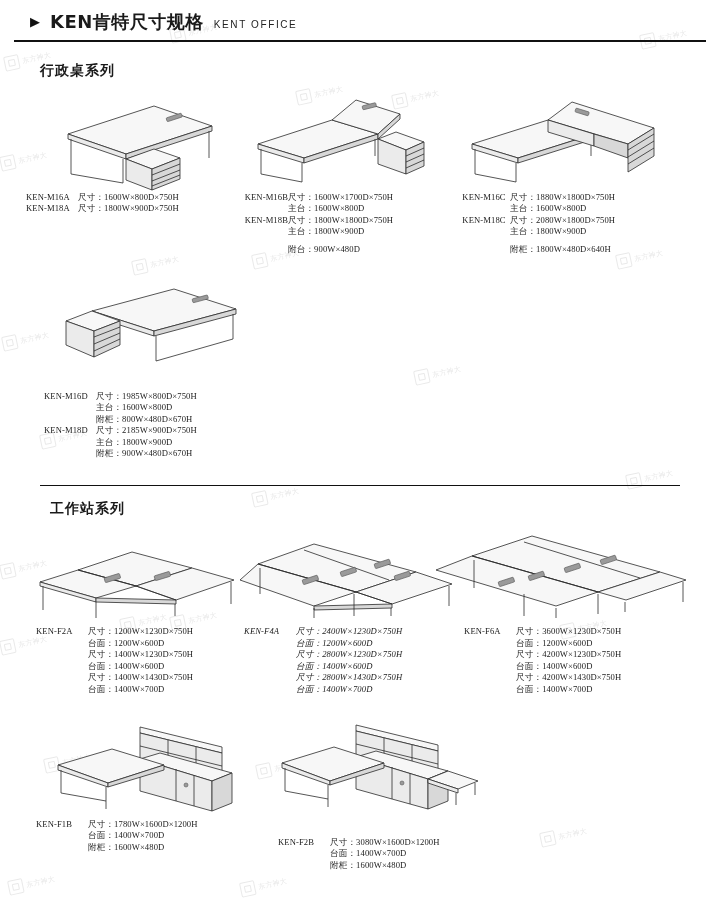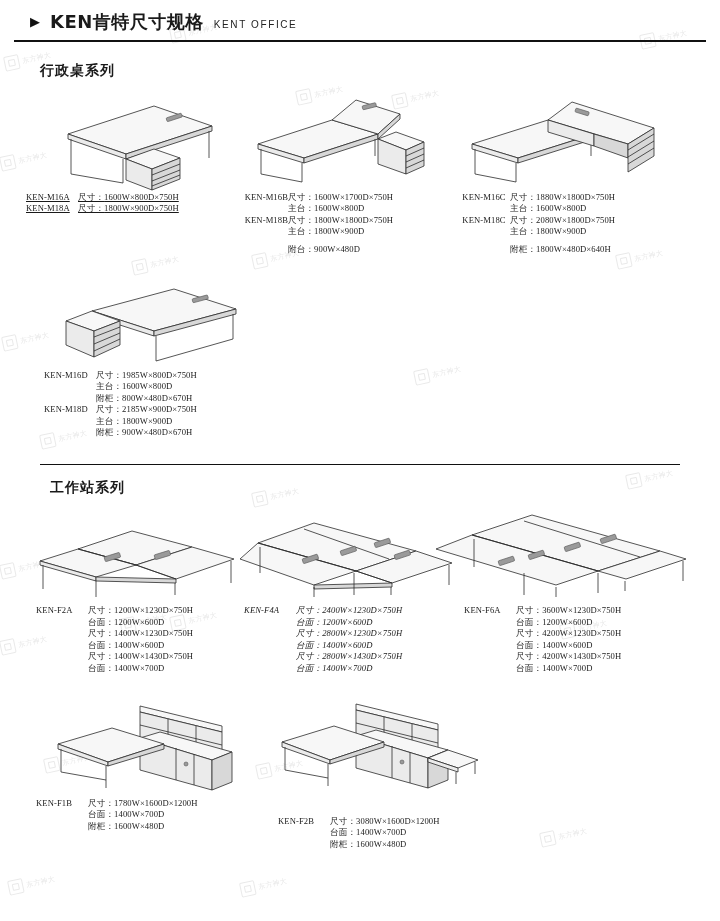--- a/index.html
+++ b/index.html
@@ -230,21 +230,21 @@
     <span class="arrow">▶</span>
     <span class="title-cn">KEN肯特尺寸规格</span>
     <span class="title-en">KENT OFFICE</span>
   </div>
 
   <div class="section">
     <div class="section-title">行政桌系列</div>
 
     <div class="row" style="margin-top:2px;">
 
-      <div class="col" style="width:210px;text-decoration:underline;">
+      <div class="col" style="width:210px;">
         <div class="art">
           <svg width="200" height="100" viewBox="0 0 200 100">
             <polygon class="ln2 fill-top" points="42,48 128,20 186,40 100,68"></polygon>
             <polygon class="ln2 fill-side" points="42,48 42,53 100,73 100,68"></polygon>
             <polygon class="ln2 fill-dark" points="100,68 100,73 186,45 186,40"></polygon>
             <rect class="handle" x="140" y="32" width="16" height="4" rx="1" transform="rotate(-18 140 32)"></rect>
             <line class="ln" x1="45" y1="53" x2="45" y2="88"></line>
             <line class="ln" x1="97" y1="73" x2="97" y2="97"></line>
             <line class="ln" x1="183" y1="45" x2="183" y2="72"></line>
             <line class="ln" x1="45" y1="88" x2="97" y2="97"></line>
@@ -388,21 +388,21 @@
             <line class="ln" x1="112" y1="92" x2="189" y2="70"></line>
 
             <polygon class="ln2 fill-top" points="22,52 48,42 76,52 50,62"></polygon>
             <polygon class="ln2 fill-side" points="22,52 22,76 50,88 50,62"></polygon>
             <polygon class="ln2 fill-dark" points="50,62 50,88 76,76 76,52"></polygon>
             <line class="ln" x1="50" y1="68" x2="76" y2="58"></line>
             <line class="ln" x1="50" y1="75" x2="76" y2="64"></line>
             <line class="ln" x1="50" y1="82" x2="76" y2="70"></line>
           </svg>
         </div>
-        <div class="spec" style="margin-top:1px;">
+        <div class="spec" style="margin-top:22px;">
           <div class="line">
               <span class="lbl">KEN-M16D</span>
               <span class="key">尺寸：</span>
               <span>1985W×800D×750H</span>
             </div>
           <div class="line">
               <span class="lbl"></span>
               <span class="key">主台：</span>
               <span>1600W×800D</span>
             </div>

